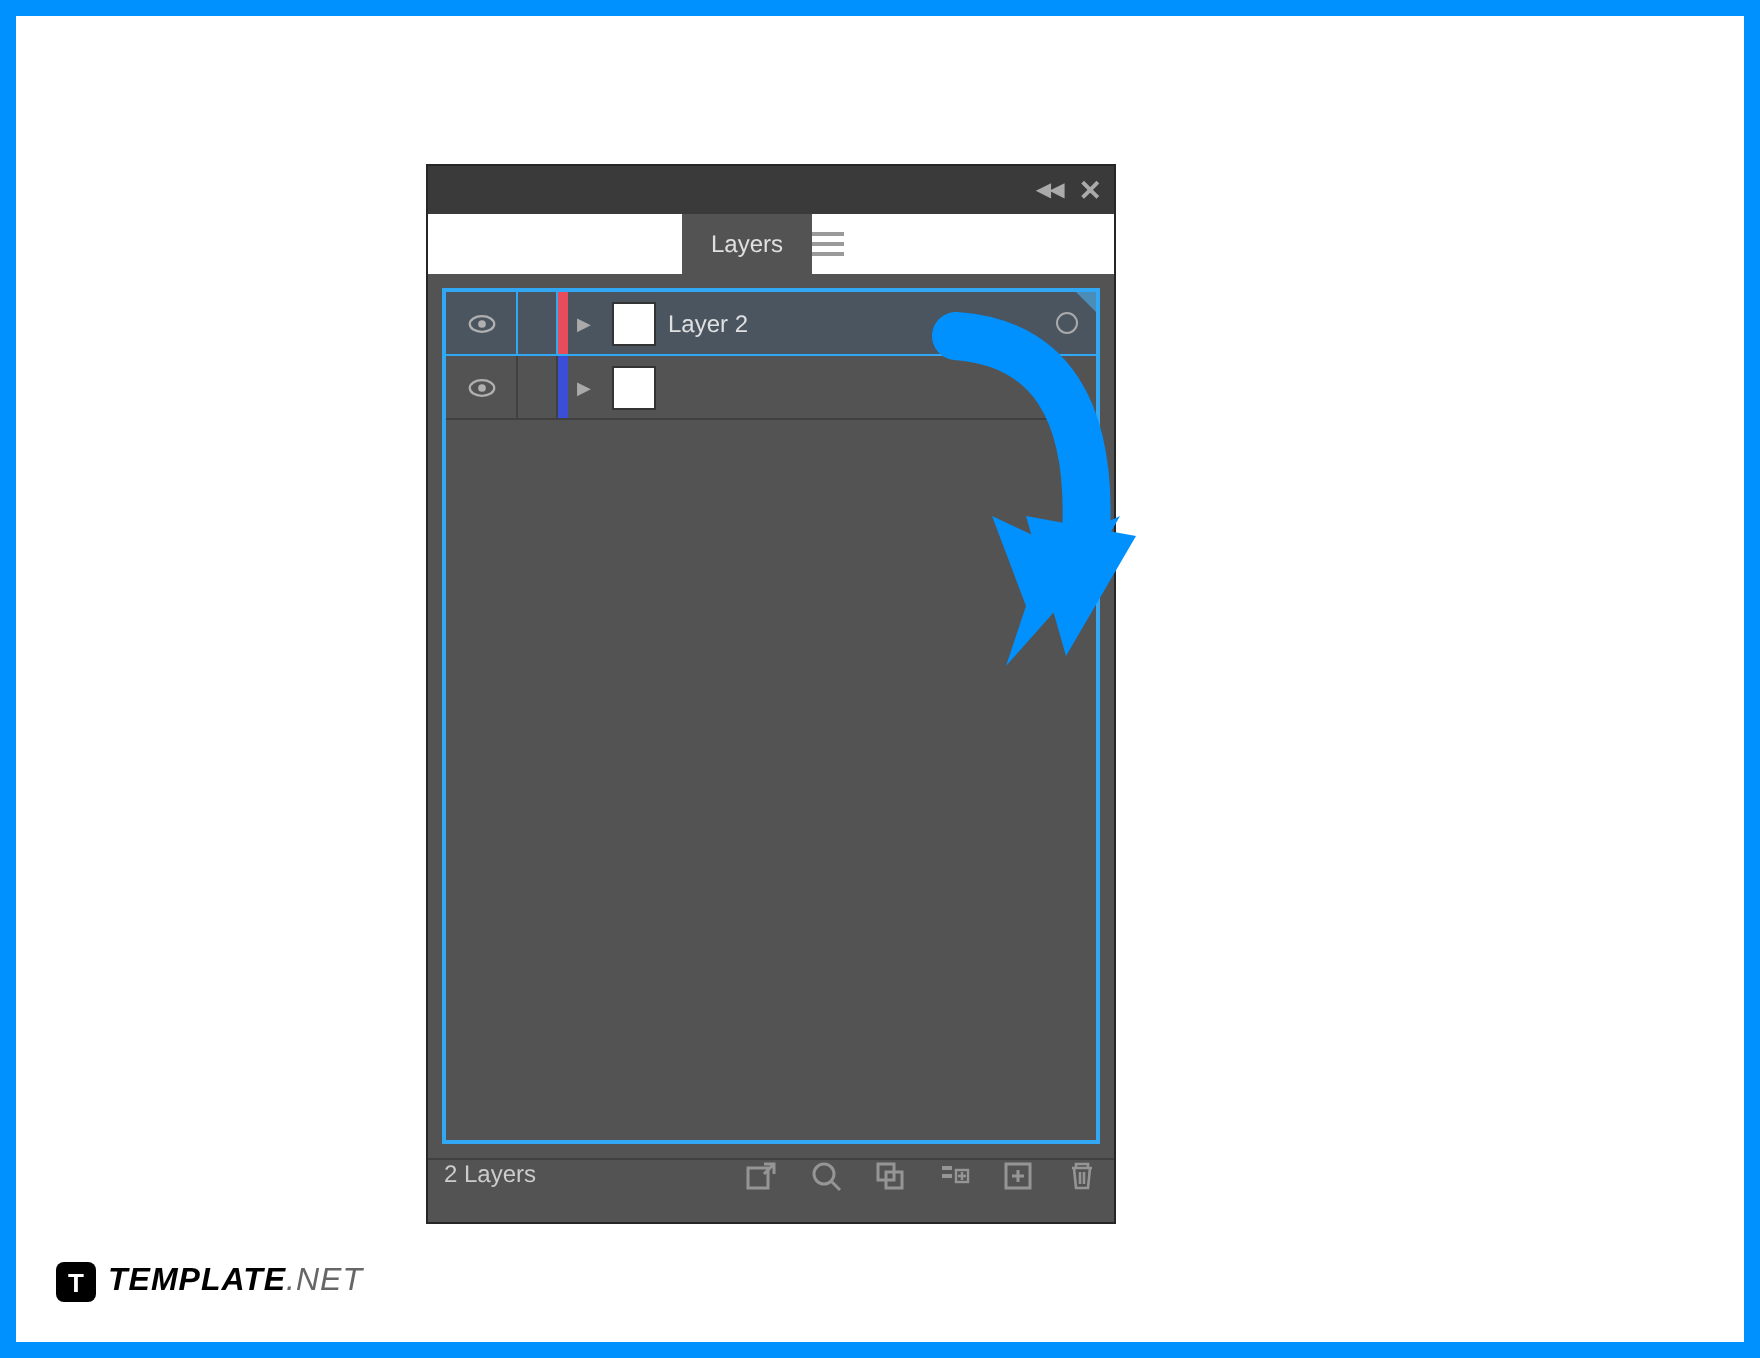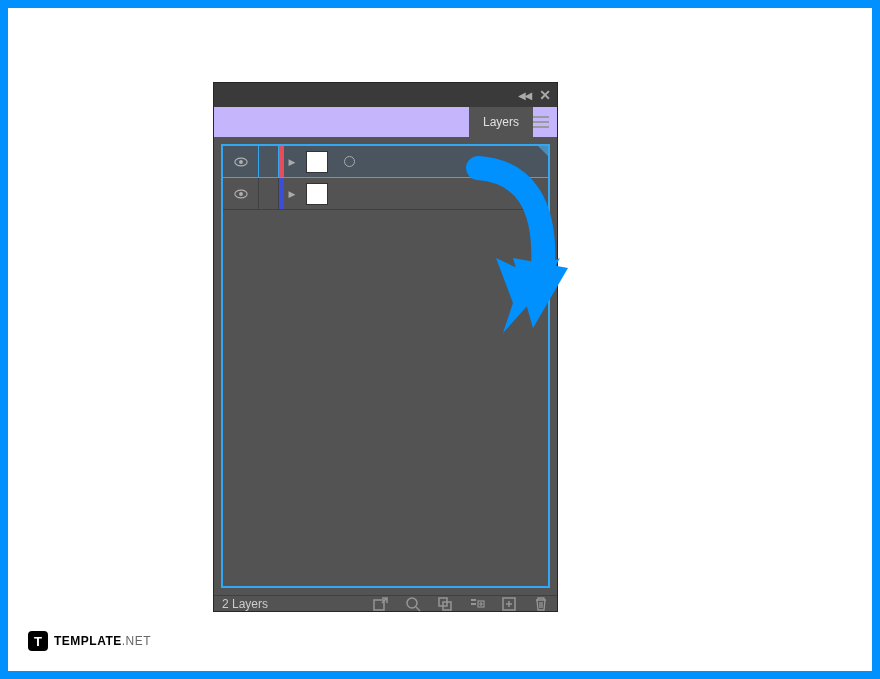--- a/index.html
+++ b/index.html
@@ -36,24 +36,24 @@
   font-size: 10px;
   letter-spacing: -1px;
 }
 .close-x {
   color: #aaa;
   font-size: 14px;
   font-weight: bold;
 }
 .tab-bar {
   height: 30px;
-  background: #c4b5fd;
-  display: flex;
-  align-items: center;
-  justify-content: flex-end;
+  background: #ffffff;
+  display: flex;
+  align-items: center;
+  justify-content: center;
   padding-right: 8px;
 }
 .tab {
   height: 30px;
   padding: 0 14px;
   display: flex;
   align-items: center;
   background: #535353;
   color: #e0e0e0;
   font-size: 12px;
@@ -145,23 +145,22 @@
   display: flex;
   justify-content: center;
 }
 .circle {
   width: 11px;
   height: 11px;
   border: 1.5px solid #aaa;
   border-radius: 50%;
 }
 .bottom-bar {
-  height: 16px;
-  display: flex;
-  align-items: center;
+  height: 32px;
+  display: flex;
   padding: 0 8px;
   gap: 16px;
   border-top: 1px solid #404040;
 }
 .layer-count {
   color: #ccc;
   font-size: 12px;
   margin-right: auto;
 }
 .bar-icon {
@@ -189,23 +188,24 @@
   background: #000;
   border-radius: 4px;
   color: #fff;
   display: flex;
   align-items: center;
   justify-content: center;
   font-weight: bold;
   font-size: 13px;
 }
 .logo-text {
-  font-size: 12px;
+  font-size: 16px;
   font-weight: bold;
   letter-spacing: 0.5px;
+  font-style: italic;
 }
 .logo-text .light {
   font-weight: normal;
   color: #666;
 }
 </style>
 </head>
 <body>
 
 <div class="panel">
@@ -231,20 +231,21 @@
         <div class="vis-col">
           <svg class="eye" viewBox="0 0 16 16">
             <ellipse cx="8" cy="8" rx="7" ry="4.5" fill="none" stroke="#b0b0b0" stroke-width="1.3"></ellipse>
             <circle cx="8" cy="8" r="2.2" fill="#b0b0b0"></circle>
           </svg>
         </div>
         <div class="lock-col"></div>
         <div class="color-bar" style="background:#e74c5a"></div>
         <div class="disclosure">▶</div>
         <div class="thumb"></div>
+        <div class="layer-name">Layer 2</div>
         <div class="target-col">
           <div class="circle"></div>
         </div>
       </div>
       <div class="layer-row">
         <div class="vis-col">
           <svg class="eye" viewBox="0 0 16 16">
             <ellipse cx="8" cy="8" rx="7" ry="4.5" fill="none" stroke="#b0b0b0" stroke-width="1.3"></ellipse>
             <circle cx="8" cy="8" r="2.2" fill="#b0b0b0"></circle>
           </svg>

